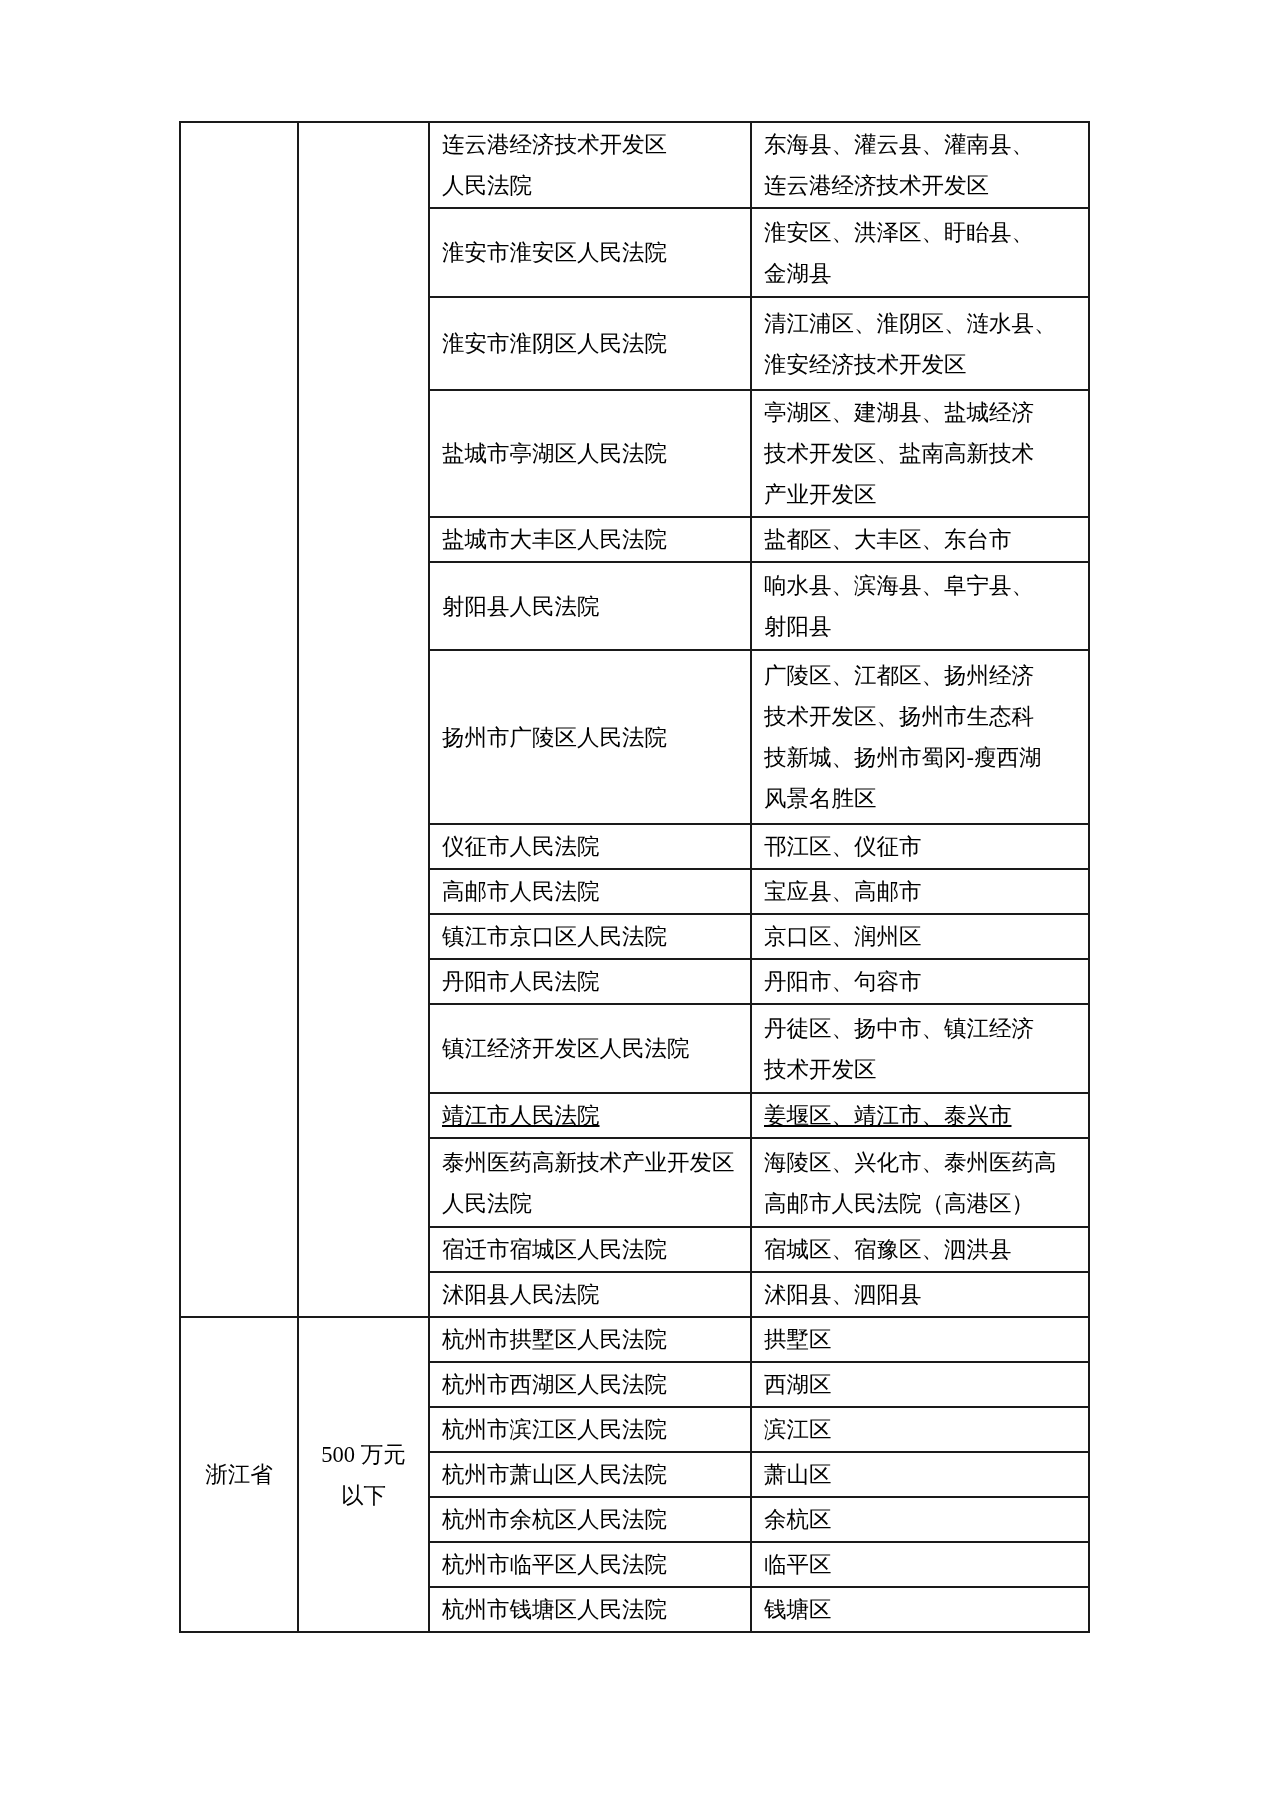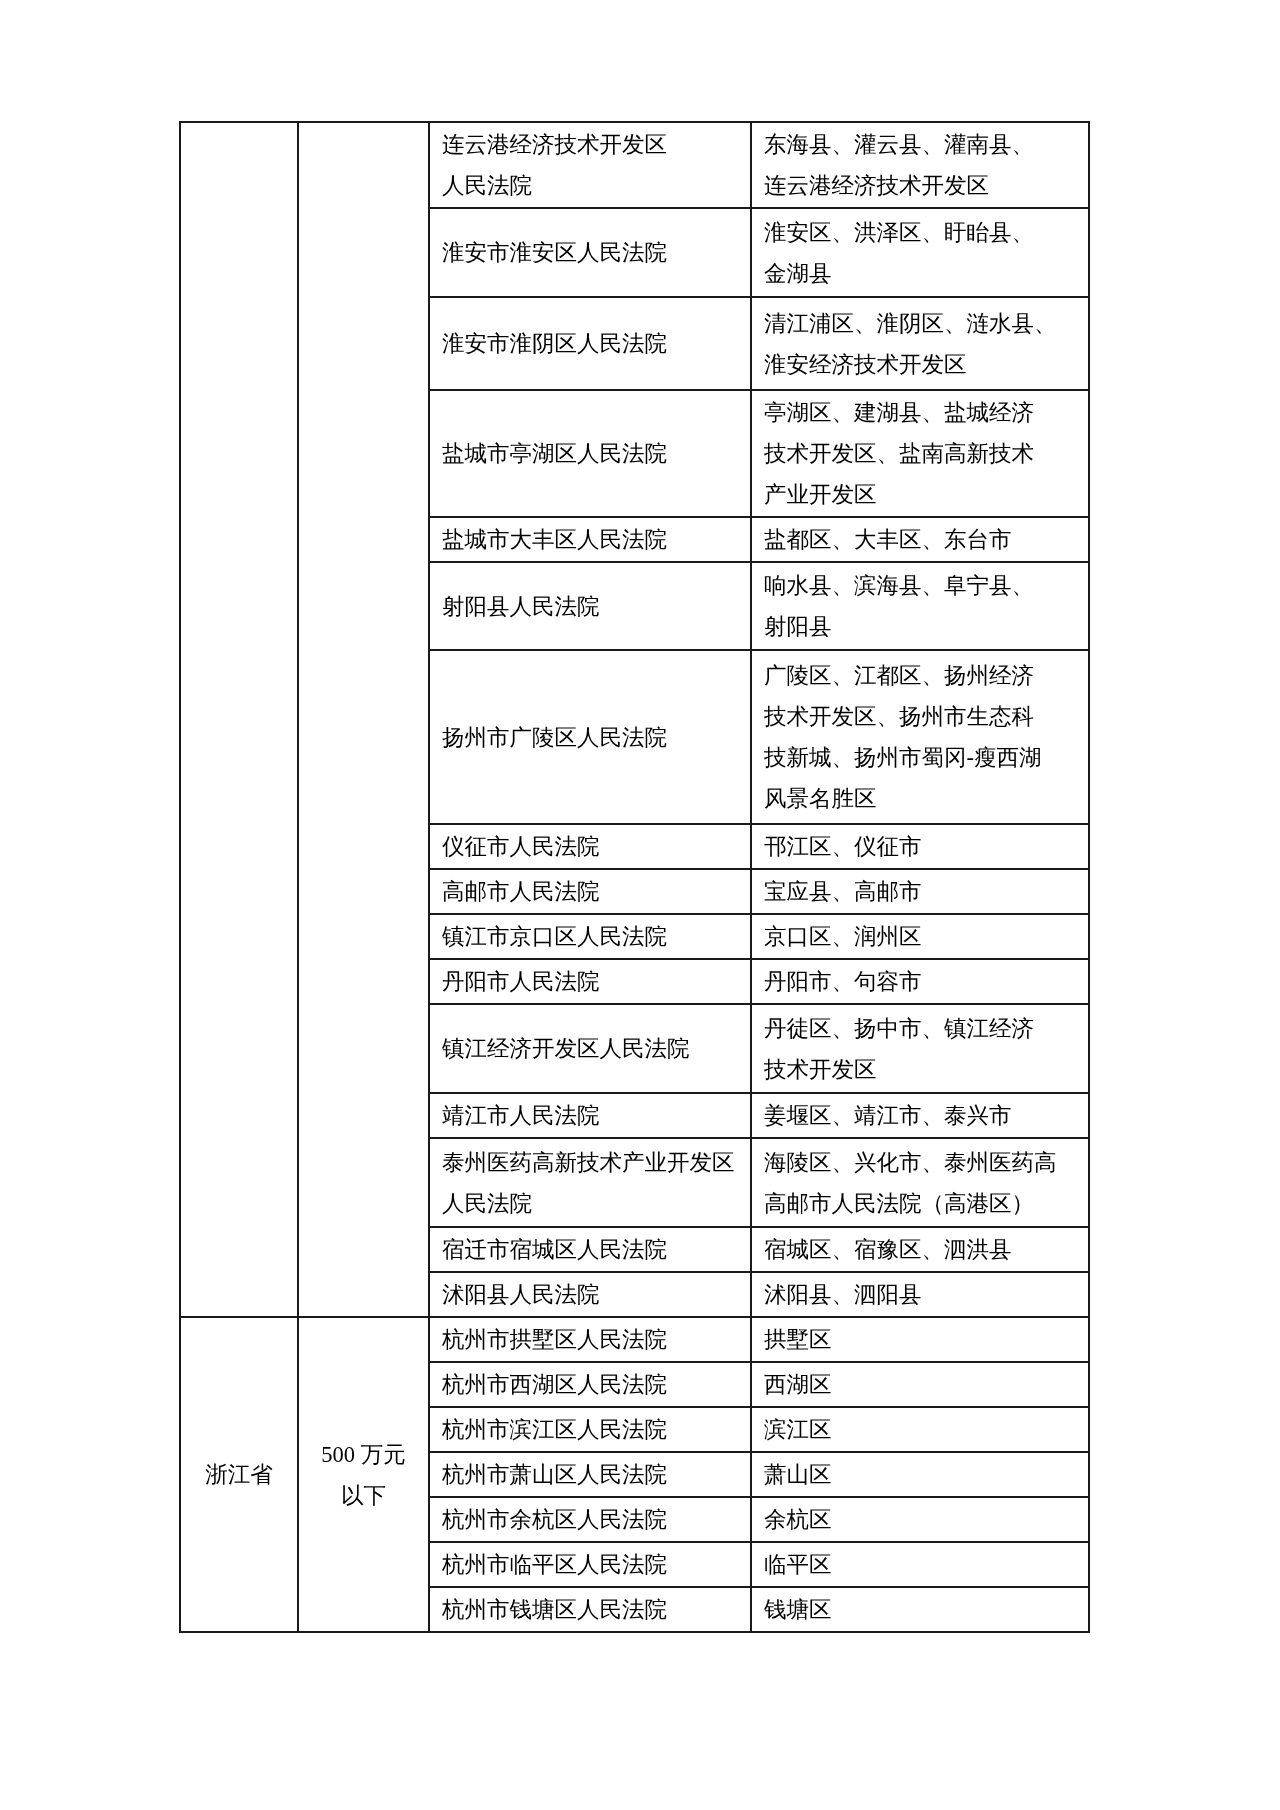--- a/index.html
+++ b/index.html
@@ -113,21 +113,21 @@
         </tr>
         <tr style="height: 45px; margin-left: 15px;">
           <td class="cell text-cell">丹阳市人民法院</td>
           <td class="cell text-cell">丹阳市、句容市</td>
         </tr>
         <tr style="height: 89px;">
           <td class="cell text-cell">镇江经济开发区人民法院</td>
           <td class="cell text-cell">丹徒区、扬中市、镇江经济
 技术开发区</td>
         </tr>
-        <tr style="height: 41px;">
+        <tr style="height: 41px; text-decoration: underline;">
           <td class="cell text-cell">靖江市人民法院</td>
           <td class="cell text-cell">姜堰区、靖江市、泰兴市</td>
         </tr>
         <tr style="height: 89px;">
           <td class="cell text-cell">泰州医药高新技术产业开发区
 人民法院</td>
           <td class="cell text-cell">海陵区、兴化市、泰州医药高
 高邮市人民法院（高港区）</td>
         </tr>
         <tr style="height: 45px;">

